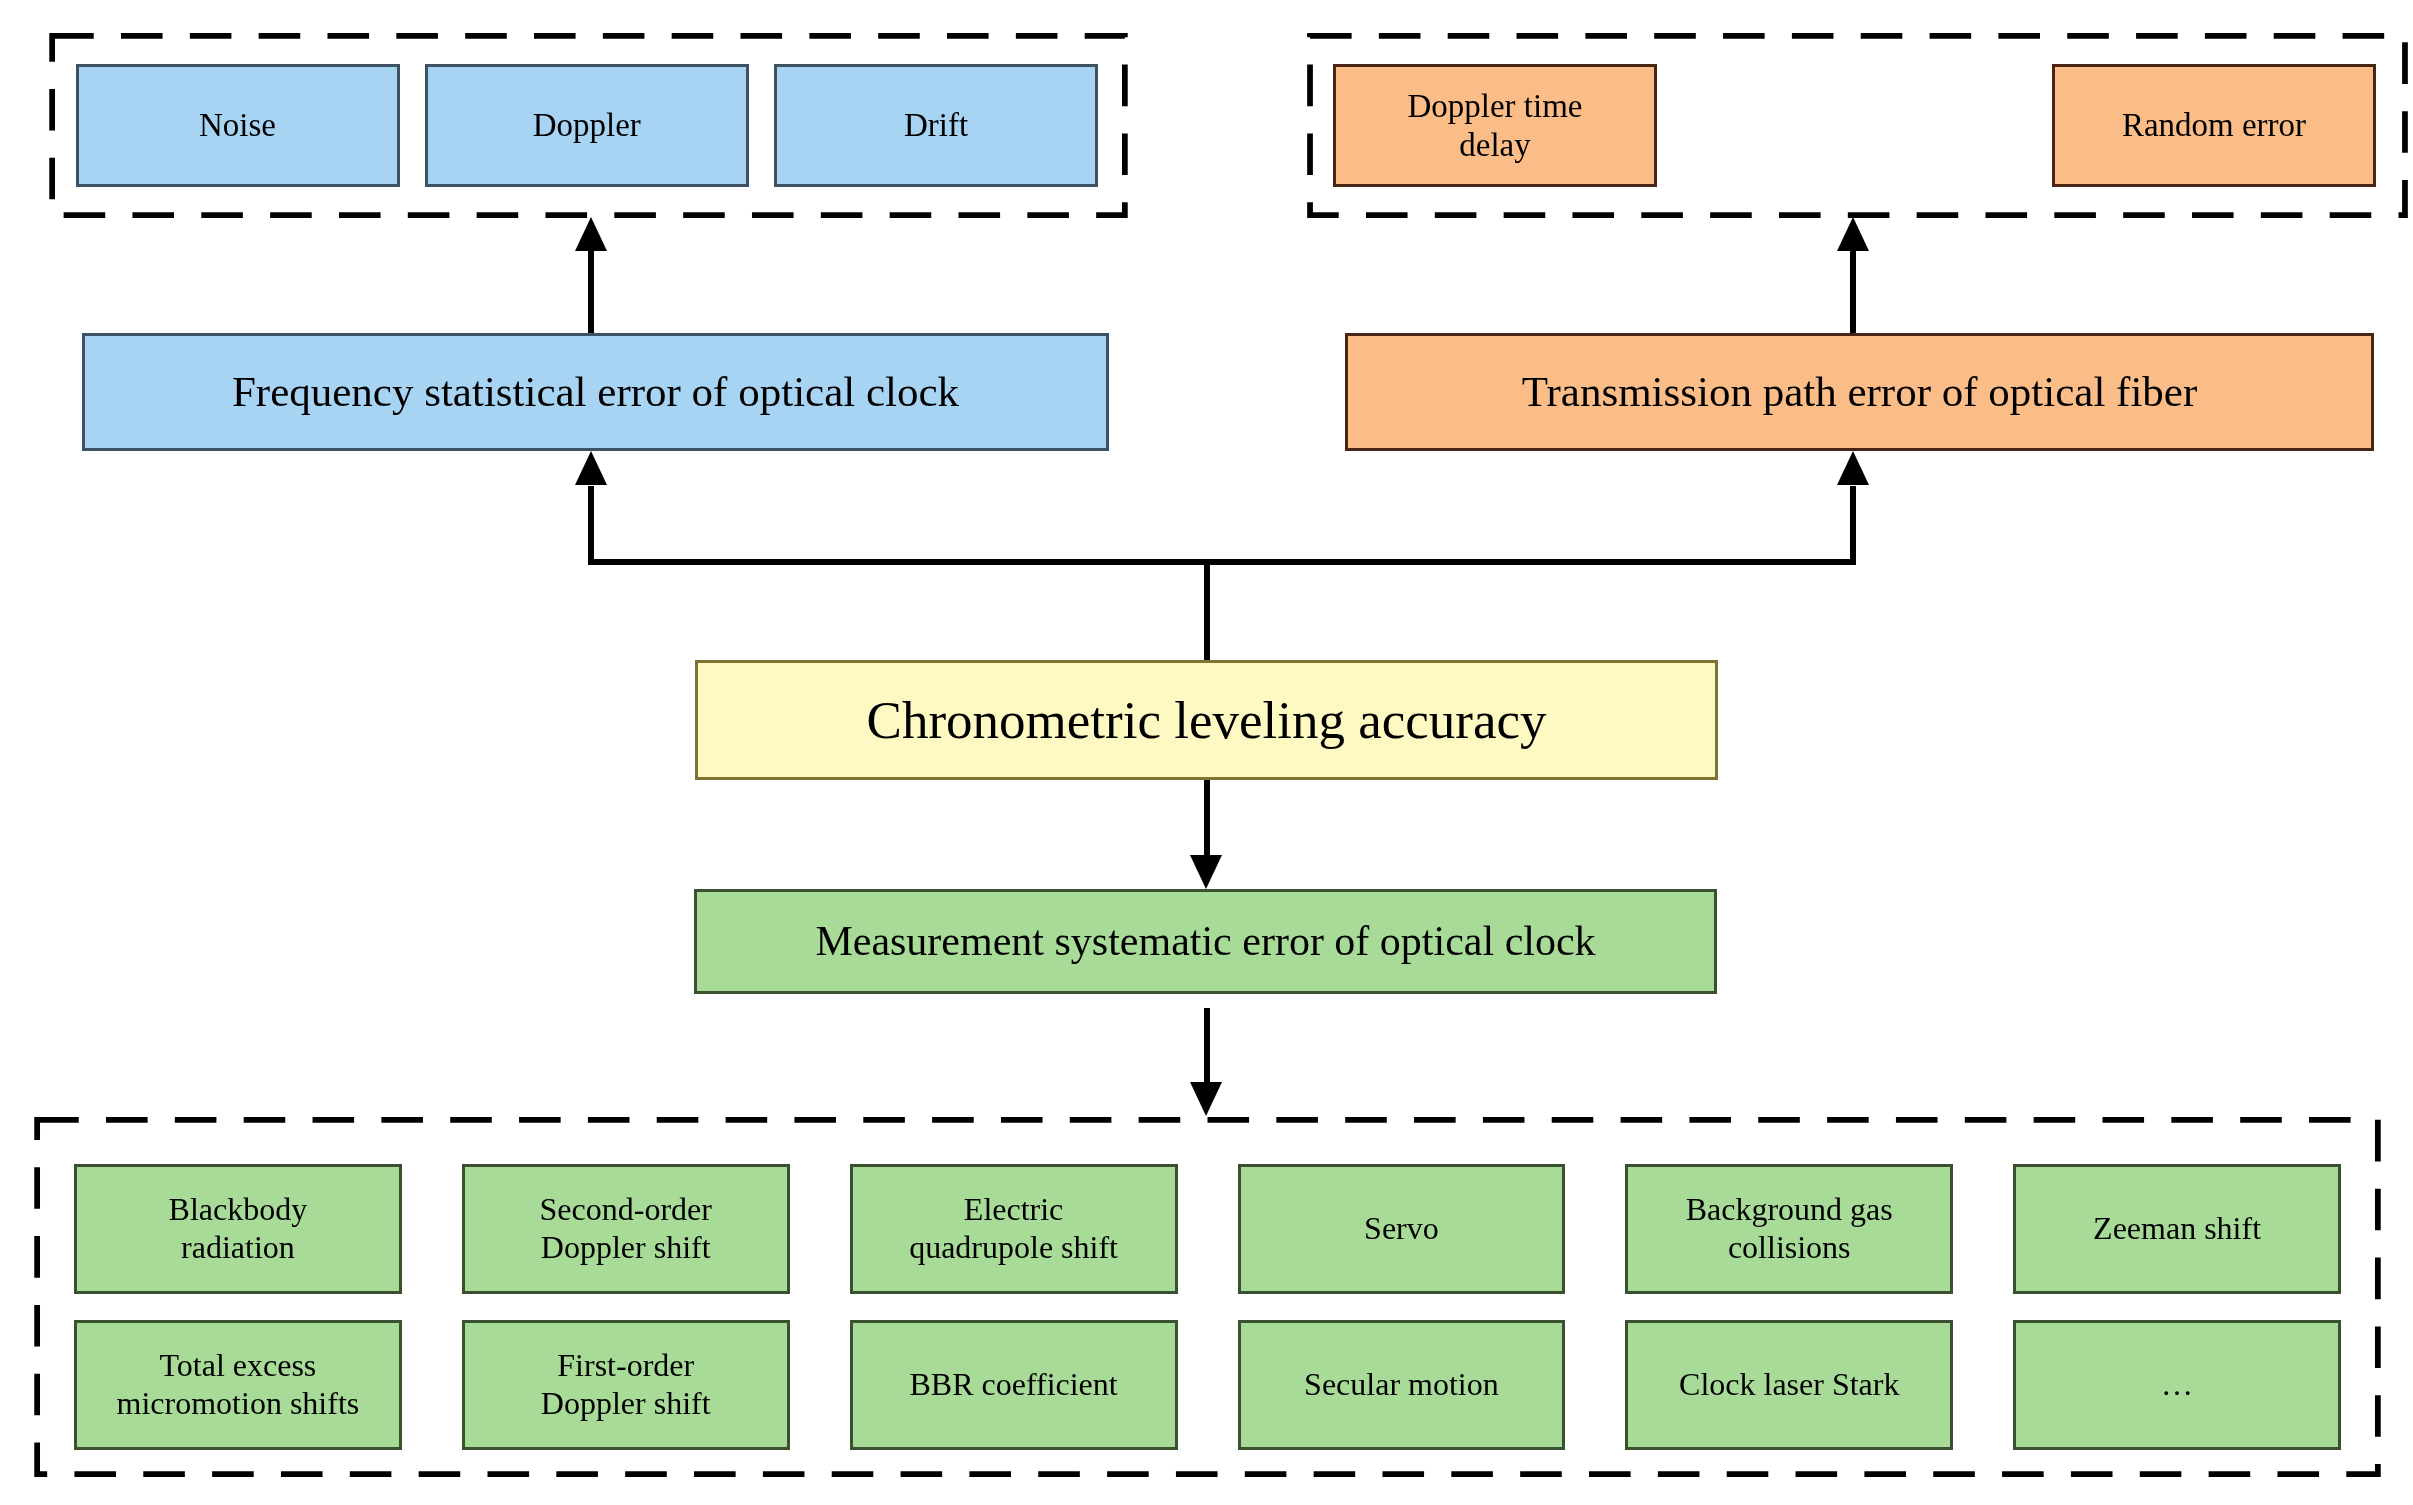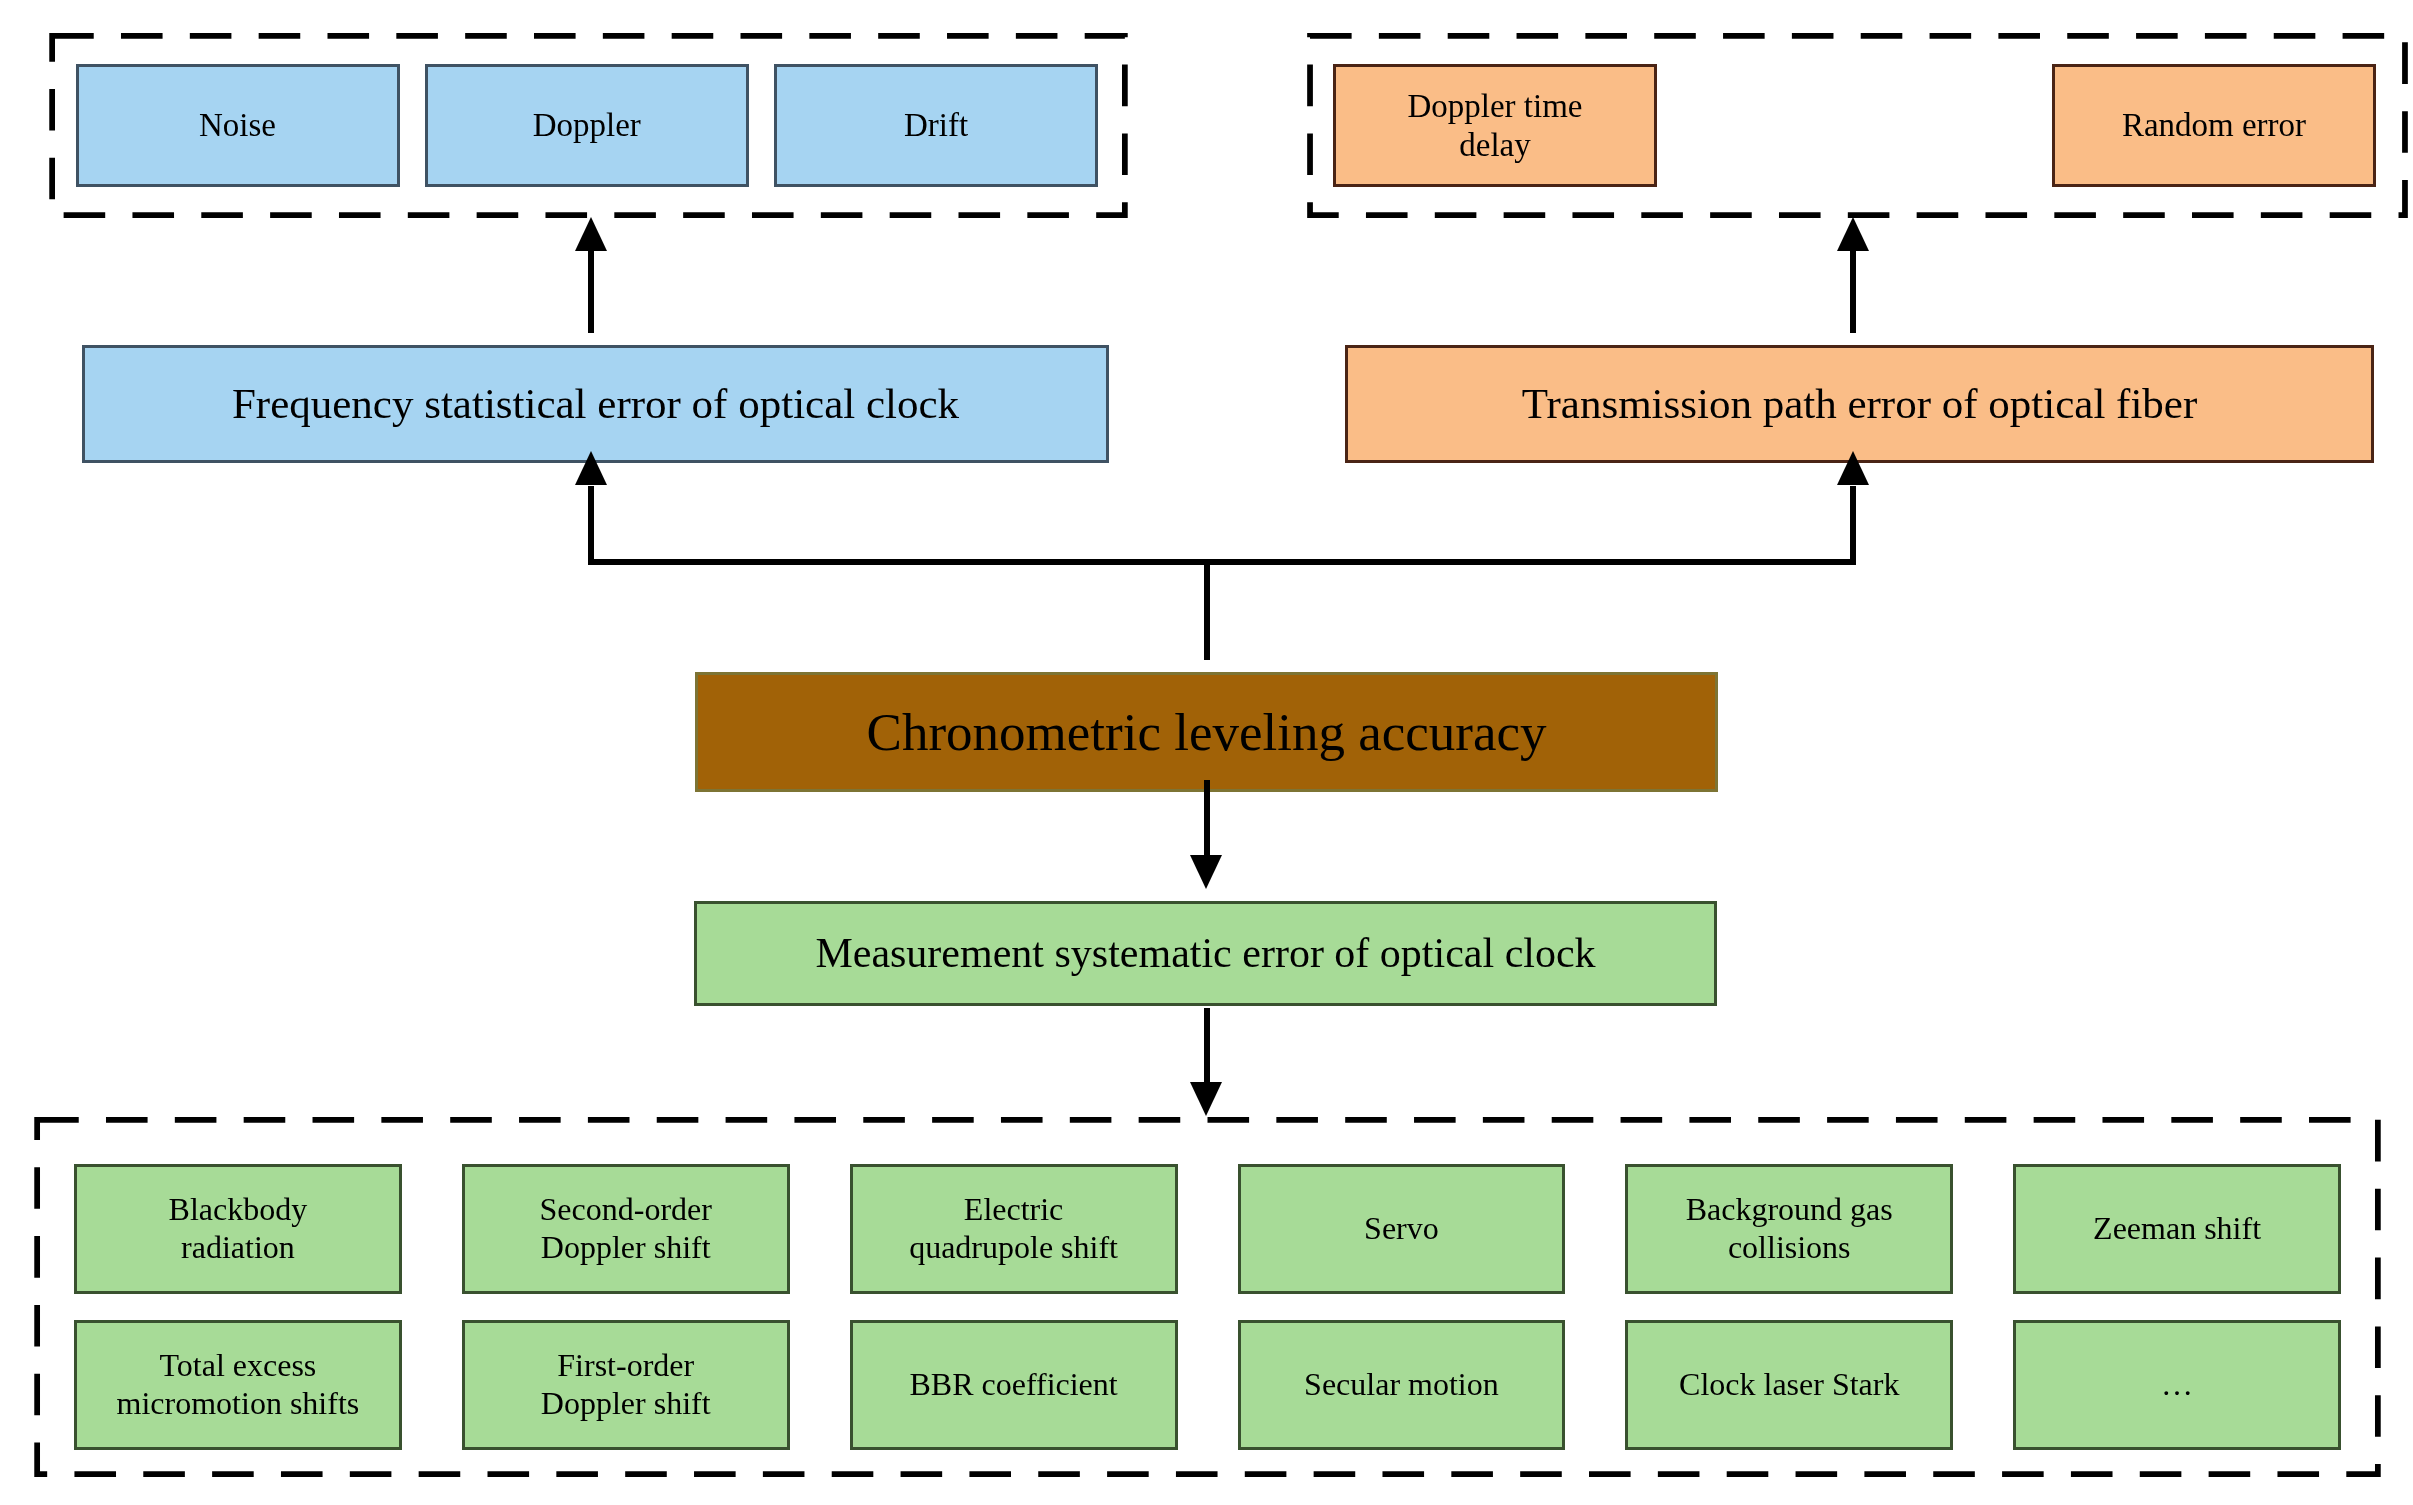--- a/index.html
+++ b/index.html
@@ -38,22 +38,22 @@
     display:flex;align-items:center;justify-content:center;
     text-align:center;white-space:pre-line;
     box-sizing:border-box;
     line-height:1.18;
   }
   .small{width:324px;height:123px;font-size:33px;flex:0 0 auto;}
   .cell{width:100%;height:130px;font-size:32px;}
   .blue  {background:#a6d4f2;border:3.6px solid #3f5263;}
   .orange{background:#fabd87;border:3.6px solid #4a2415;}
   .green {background:#a7db97;border:3.6px solid #39512f;}
-  .yellow{background:#a16207;border:3.6px solid #7d7434;}
-  .mid{position:absolute;font-size:43px;margin-top:12px;}
+  .yellow{background:#fef9c3;border:3.6px solid #7d7434;}
+  .mid{position:absolute;font-size:43px;}
   .freq {left:82px;top:333px;width:1027px;height:118px;}
   .trans{left:1345px;top:333px;width:1029px;height:118px;}
   .chron{left:695px;top:660px;width:1023px;height:120px;font-size:53px;}
   .meas {left:694px;top:889px;width:1023px;height:105px;font-size:42px;}
   
   .vline{position:absolute;width:5.7px;background:#000;}
   .hline{position:absolute;height:5.7px;background:#000;}
   .ah-up{
     position:absolute;width:0;height:0;
     border-left:16.5px solid transparent;border-right:16.5px solid transparent;

